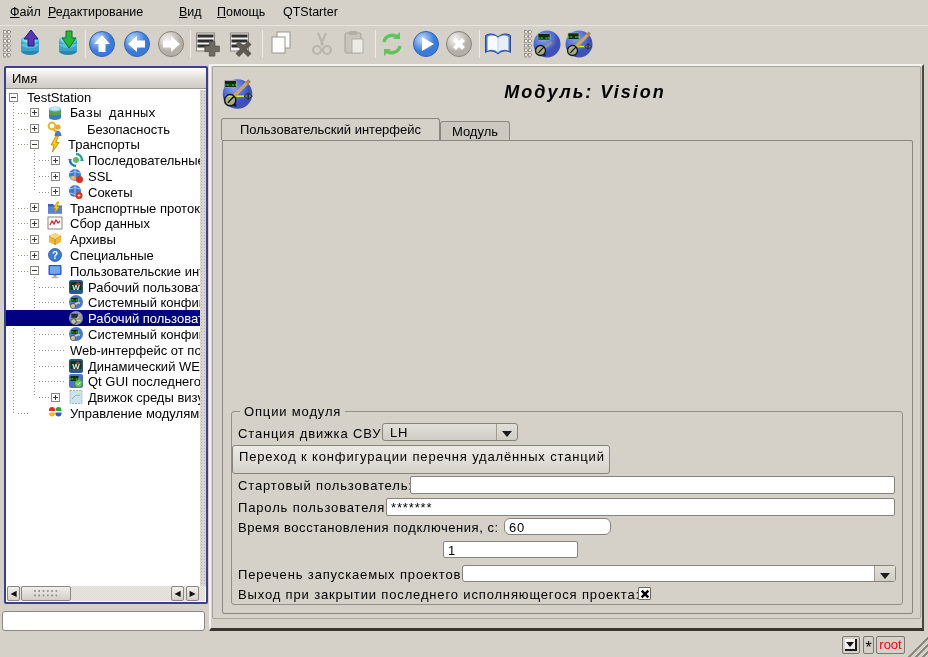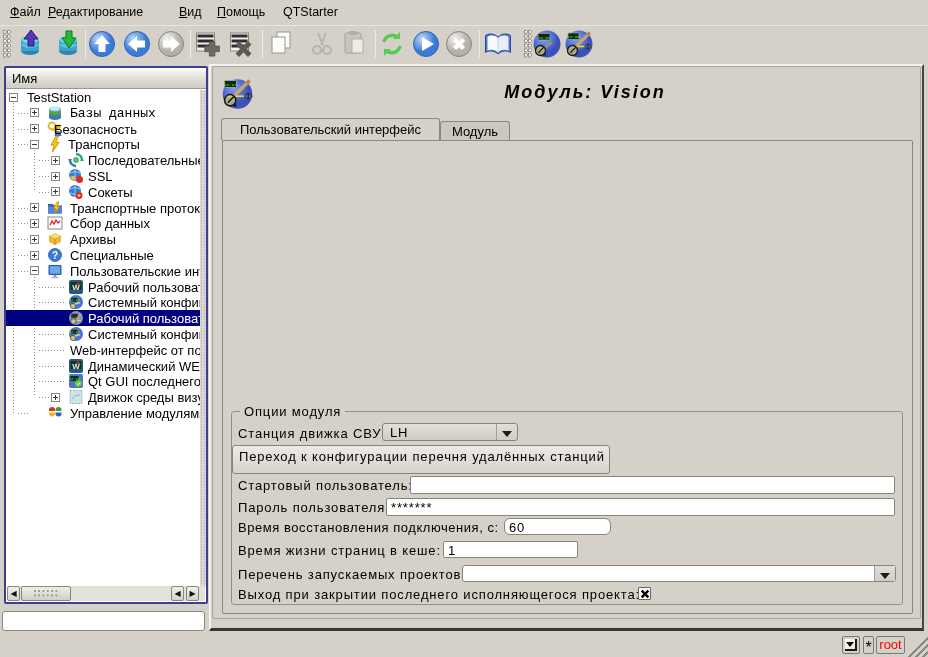--- a/index.html
+++ b/index.html
@@ -286,21 +286,21 @@
         <span class="txt" style="left:64px;">Базы данных</span>
       </div>
 <div class="trow" style="top:31.6px;">
         <div class="exp plus" style="left:24px"></div>
         <div class="ticon16" style="left:41px"><svg viewBox="0 0 16 16">
             <circle cx="5" cy="5" r="3.4" fill="none" stroke="#e8b820" stroke-width="2"></circle>
             <rect x="6" y="6.5" width="7" height="2.4" fill="#e8b820" transform="rotate(40 6 6.5)"></rect>
             <circle cx="11" cy="6" r="2.6" fill="#f0a030"></circle>
             <path d="M7.5 15 q0.5-5 3.5-5 q3 0 3.5 5 z" fill="#4a78d0"></path>
           </svg></div>
-        <span class="txt" style="left:48px;">Безопасность</span>
+        <span class="txt" style="left:81px;">Безопасность</span>
       </div>
 <div class="trow" style="top:47.4px;">
         <div class="exp" style="left:24px"></div>
         <div class="ticon16" style="left:41px"><svg viewBox="0 0 16 16">
             <path d="M9 0 L4 9 L7 9 L5.5 16 L12 6.5 L8.8 6.5 L11.5 0 Z" fill="#f8d000" stroke="#c87800" stroke-width="0.8"></path>
           </svg></div>
         <span class="txt" style="left:62px;">Транспорты</span>
       </div>
 <div class="trow" style="top:63.2px;">
         <div class="exp plus" style="left:45px"></div>
@@ -502,21 +502,20 @@
           <span style="position:absolute;left:7px;top:1px;">LH</span>
           <span class="arr"></span>
         </div>
       <div class="btn" style="left:0px;top:33px;width:378px;height:29px;">Переход к конфигурации перечня удалённых станций</div>
       <div style="position:absolute;left:6px;top:66px;">Стартовый пользователь:</div>
       <div class="field" style="left:178px;top:64px;width:485px;height:18px;"></div>
       <div style="position:absolute;left:6px;top:88px;">Пароль пользователя:</div>
       <div class="field" style="left:154px;top:86px;width:509px;height:18px;">*******</div>
       <div style="position:absolute;left:6px;top:108px;letter-spacing:0.55px;">Время восстановления подключения, с:</div>
       <div class="field" style="left:272px;top:106px;width:107px;height:17px;border-radius:6px;">60</div>
-      <div style="position:absolute;left:6px;top:131px;">Время жизни страниц в кеше:</div>
       <div class="field" style="left:211px;top:129px;width:135px;height:17px;">1</div>
       <div style="position:absolute;left:6px;top:155px;">Перечень запускаемых проектов:</div>
       <div class="combo" style="left:230px;top:153px;width:434px;height:17px;background:#fff;">
           <span class="arr" style="background:linear-gradient(#e2dfd9,#d0cdc5);"></span>
         </div>
       <div style="position:absolute;left:6px;top:175px;">Выход при закрытии последнего исполняющегося проекта:</div>
       <div class="cb" style="left:406px;top:175px;">
           <svg viewBox="0 0 9 9">
             <path d="M1.5 1.5 L7.5 7.5 M7.5 1.5 L1.5 7.5" stroke="#000" stroke-width="2.2"></path>
           </svg>

